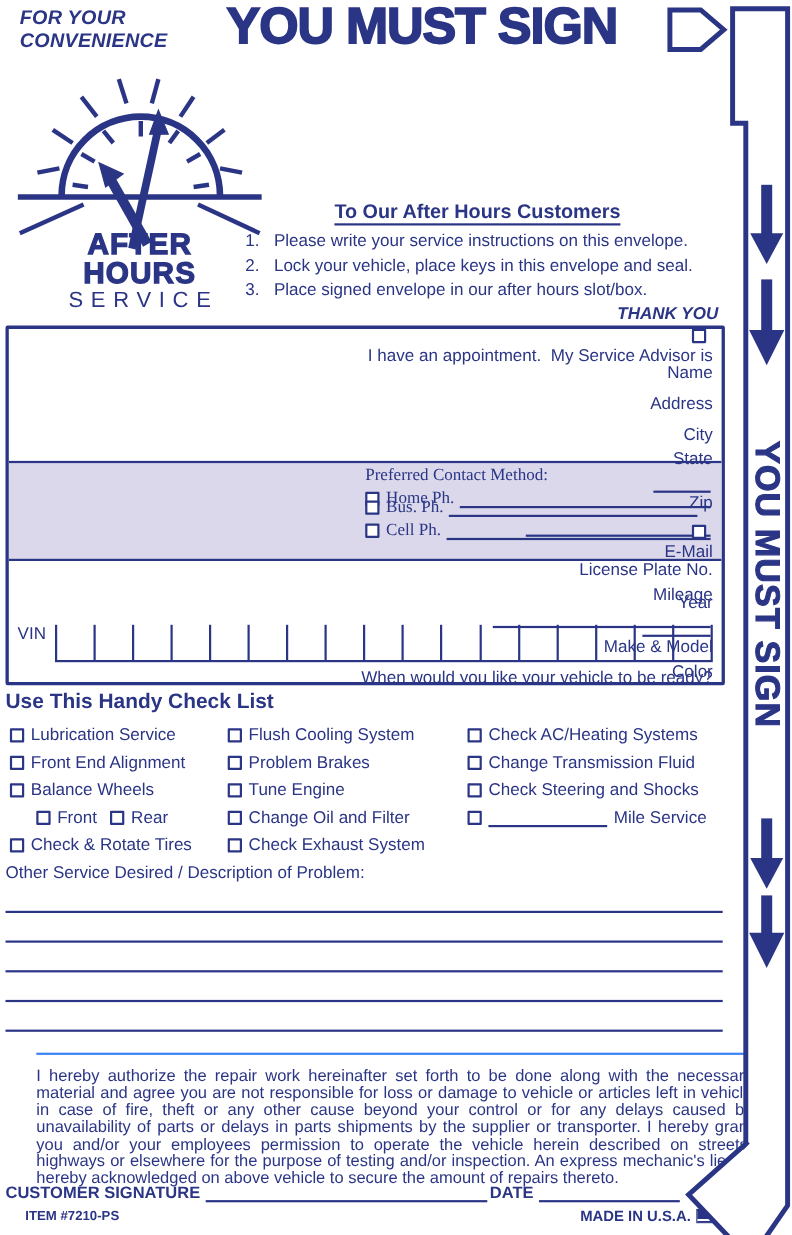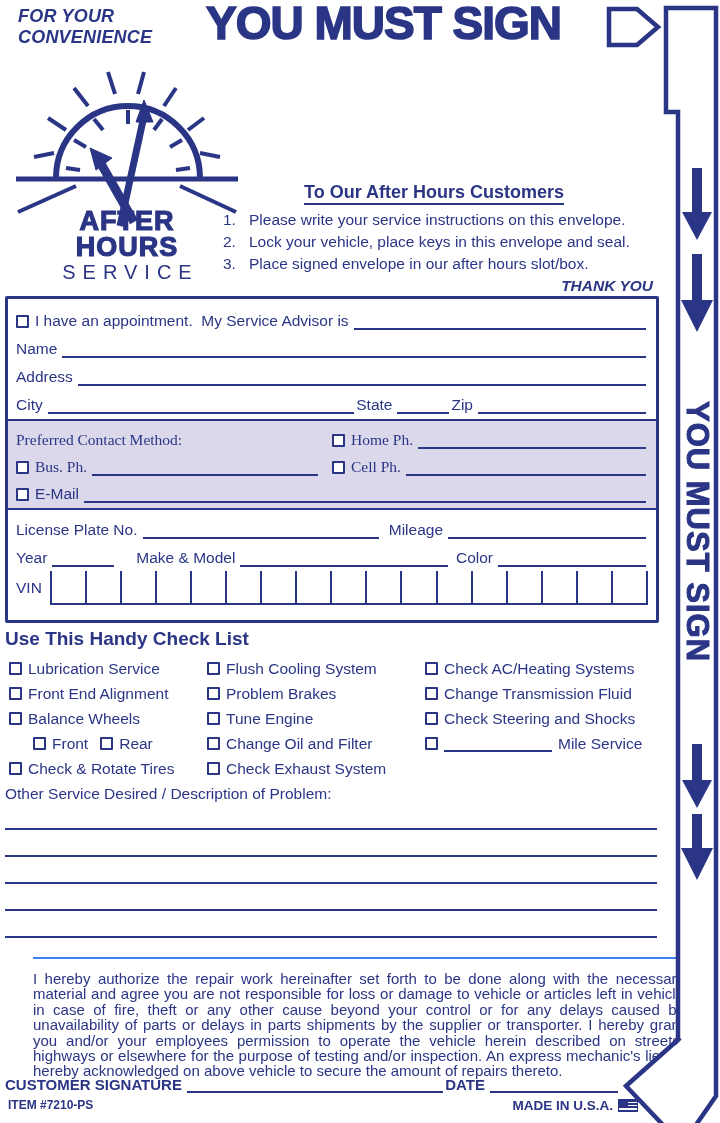--- a/index.html
+++ b/index.html
@@ -40,36 +40,36 @@
   .instr-item { display:flex; }
   .instr-item .num { width:26px; flex:none; }
   .thanks { text-align:right; padding-right:10px; font-style:italic; font-weight:bold; font-size:15.5px; margin-top:2px; }
 
   
   .main-box {
     position:absolute; left:5px; top:296px; width:654px; height:327px;
     border:3px solid #2b3585; border-radius:2px; overflow:hidden;
     font-size:15.5px;
   }
-  .frow { display:flex; align-items:flex-end; padding:0 8px; height:28px; }
+  .frow { display:flex; align-items:flex-end; padding:0 8px; height:28px;flex-direction:column; }
   .lbl { white-space:pre; padding-bottom:1px; }
   .ul { border-bottom:2px solid #2b3585; height:20px; flex:1; margin:0 2px 1px 5px; }
   .ul.fix { flex:none; }
   .cb {
     display:inline-block; width:13px; height:13px; flex:none;
     border:2.2px solid #2b3585; border-radius:1px; background:#fff;
     margin:0 6px 3px 0;
   }
   .shade {
     background:#dad8ea; border-top:2px solid #2b3585; border-bottom:2px solid #2b3585;
     margin-top:4px; padding:2px 0 4px 0;
   }
   .shade .frow { height:27px; }
   .half { display:flex; align-items:flex-end; width:50%;font-family:Liberation Serif, serif; }
-  .vin-row { display:flex; align-items:center; padding:0 8px; height:40px; }
+  .vin-row { display:flex; align-items:flex-start; padding:0 8px; height:40px; }
   .vin-comb { flex:1; display:flex; height:34px; border-bottom:2.5px solid #2b3585; margin-left:8px; }
   .vin-comb i { flex:1; border-left:2px solid #2b3585; }
   .vin-comb i:last-child { border-right:2px solid #2b3585; }
 
   
   .checklist { position:absolute; left:5px; top:628px; width:654px; font-size:15.5px; }
   .check-title { font-weight:bold; font-size:19px; margin-bottom:6px; }
   .check-grid { display:grid; grid-template-columns:198px 218px 1fr; padding:0 4px; }
   .citem { display:flex; align-items:center; height:25px; }
   .citem.indent { padding-left:24px; }
@@ -84,21 +84,21 @@
   
   .legal {
     position:absolute; left:5px; top:957px; width:651px;
     border-top:2px solid #3b82f6; padding-top:12px;
     font-size:15px; line-height:15.4px; text-align:justify;margin-left:28px;
   }
 
   
   .sig-row { position:absolute; left:5px; top:1076px; width:615px; display:flex; align-items:flex-end; font-size:15px; font-weight:bold; }
   .sig-row .ul { height:16px; }
-  .meta-row { position:absolute; left:8px; top:1098px; width:630px; display:flex; align-items:flex-start; }
+  .meta-row { position:absolute; left:23px; top:1098px; width:630px; display:flex; align-items:flex-start; }
   .item-no { font-size:12px; font-weight:bold; }
   .made-in { margin-left:auto; display:flex; align-items:center; font-size:13.5px; font-weight:bold; }
   .flag { position:relative; display:inline-block; width:20px; height:13px; margin-left:5px;
     background:repeating-linear-gradient(180deg,#2b3585 0 1.6px,#fff 1.6px 3.2px);
     border:1px solid #2b3585; }
   .flag i { position:absolute; left:0; top:0; width:9px; height:7px; background:#2b3585; }
 
   
   .rail { position:absolute; left:620px; top:0; width:100px; height:1123px; }
   .rail svg { position:absolute; left:0; top:0; }

